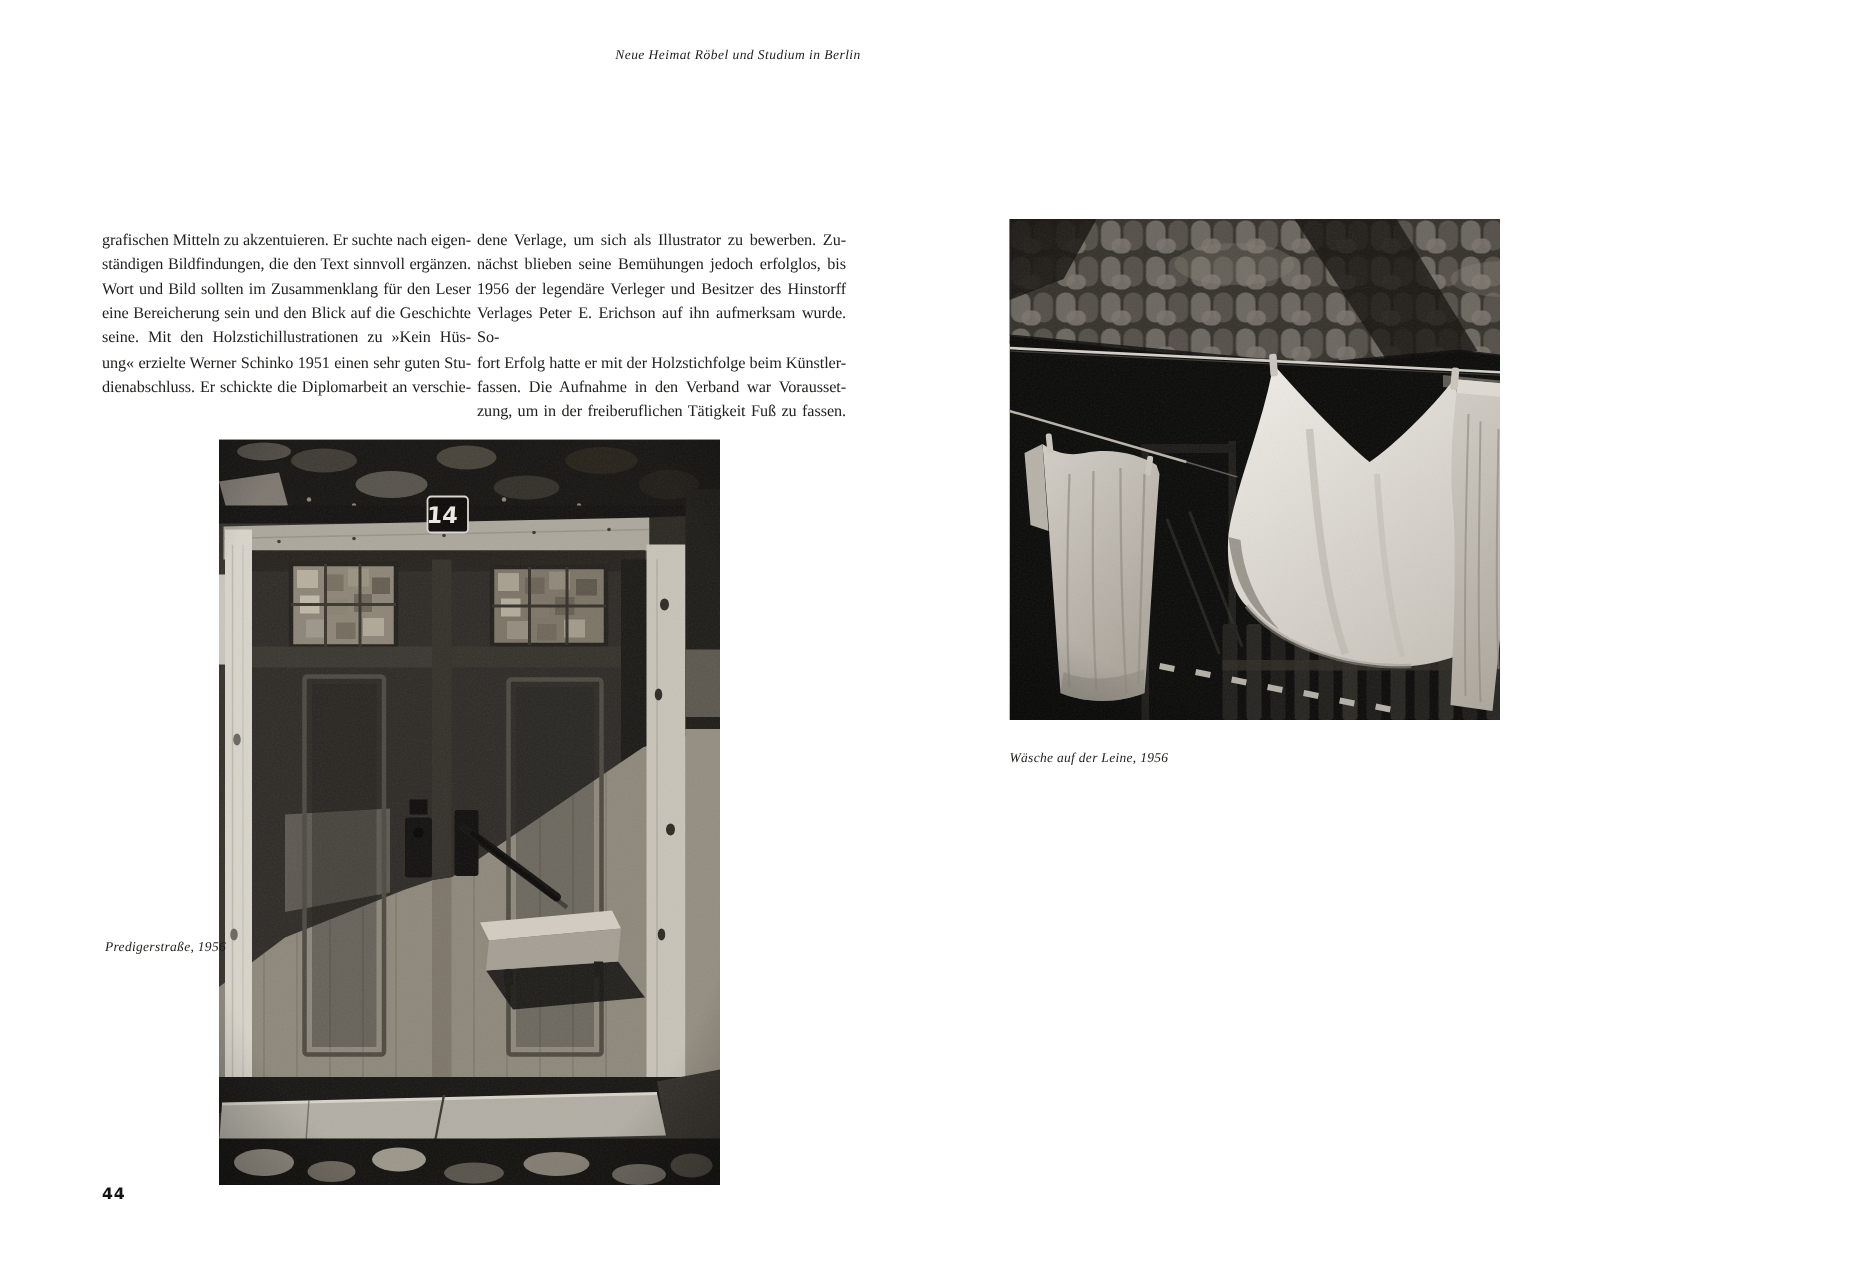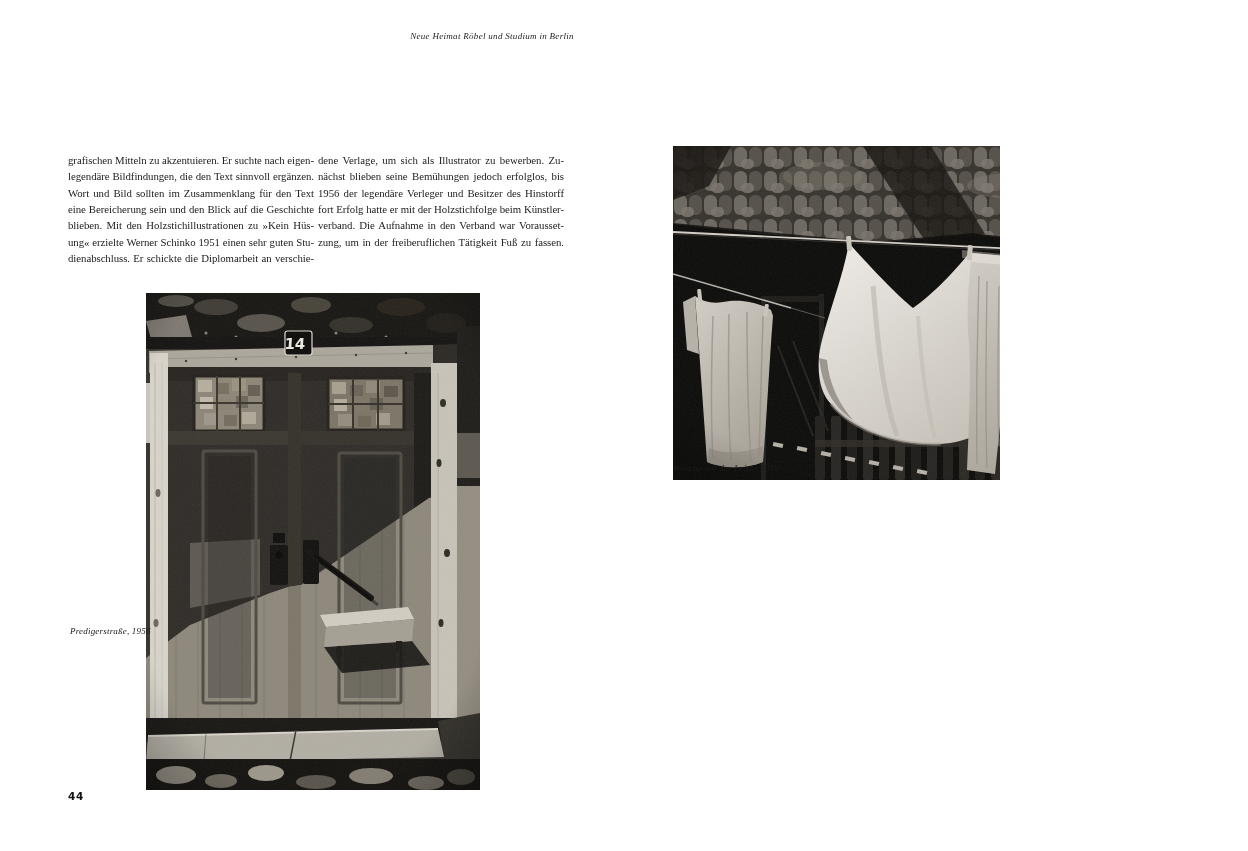--- a/index.html
+++ b/index.html
@@ -11,49 +11,50 @@
            letter-spacing:-0.05px;color:#232120;font-family:Liberation Serif, serif;}
   .textcol .line{text-align:justify;text-align-last:justify;}
   .col1{left:68px;}
   .col2{left:318px;}
   .photo{position:absolute;display:block;margin:0;padding:0;}
   .photo svg{display:block;width:100%;height:100%;}
   .photo-left{left:146px;top:293px;width:334px;height:497px;}
   .photo-right{left:673px;top:146px;width:526px;height:334px;}
   .caption{position:absolute;font-style:italic;font-size:9px;letter-spacing:.2px;color:#1d1c1a;}
   .caption-left{left:70px;top:626px;}
-  .caption-right{left:673px;top:463px;}
+  .caption-right{left:673px;top:500px;}
   .pagenum{position:absolute;font-family:"DejaVu Sans",sans-serif;font-weight:700;
            font-size:10.5px;letter-spacing:.6px;color:#141312;}
   .pagenum-left{left:68px;top:790px;}
   .pagenum-right{left:1100px;top:790px;width:78px;}
 </style>
 </head>
 <body>
 
 <div class="spread">
 
   <div class="running-head">Neue Heimat Röbel und Studium in Berlin</div>
 
   <div class="textcol col1">
     <div class="line">grafischen Mitteln zu akzentuieren. Er suchte nach eigen-</div>
-    <div class="line">legendäre Bildfindungen, die den Text sinnvoll ergänzen.</div>
-    <div class="line">Wort und Bild sollten im Zusammenklang für den Text</div>
+    <div class="line">ständigen Bildfindungen, die den Text sinnvoll ergänzen.</div>
+    <div class="line">Wort und Bild sollten im Zusammenklang für den Leser</div>
     <div class="line">eine Bereicherung sein und den Blick auf die Geschichte</div>
-    <div class="line">blieben. Mit den Holzstichillustrationen zu »Kein Hüs-</div>
+    <div class="line">seine. Mit den Holzstichillustrationen zu »Kein Hüs-</div>
     <div class="line">ung« erzielte Werner Schinko 1951 einen sehr guten Stu-</div>
     <div class="line">dienabschluss. Er schickte die Diplomarbeit an verschie-</div>
   </div>
 
   <div class="textcol col2">
     <div class="line">dene Verlage, um sich als Illustrator zu bewerben. Zu-</div>
     <div class="line">nächst blieben seine Bemühungen jedoch erfolglos, bis</div>
     <div class="line">1956 der legendäre Verleger und Besitzer des Hinstorff</div>
+    <div class="line">Verlages Peter E. Erichson auf ihn aufmerksam wurde. So-</div>
     <div class="line">fort Erfolg hatte er mit der Holzstichfolge beim Künstler-</div>
-    <div class="line">verband. Die Aufnahme in den Verband war Vorausset-</div>
+    <div class="line">fassen. Die Aufnahme in den Verband war Vorausset-</div>
     <div class="line">zung, um in der freiberuflichen Tätigkeit Fuß zu fassen.</div>
   </div>
 
   <figure class="photo photo-left">
     <svg viewBox="0 0 334 497" preserveAspectRatio="none">
       <defs>
         <filter id="grainA">
             <feTurbulence type="fractalNoise" baseFrequency="0.9" numOctaves="2" stitchTiles="stitch"></feTurbulence>
             <feColorMatrix type="saturate" values="0"></feColorMatrix>
           </filter>

